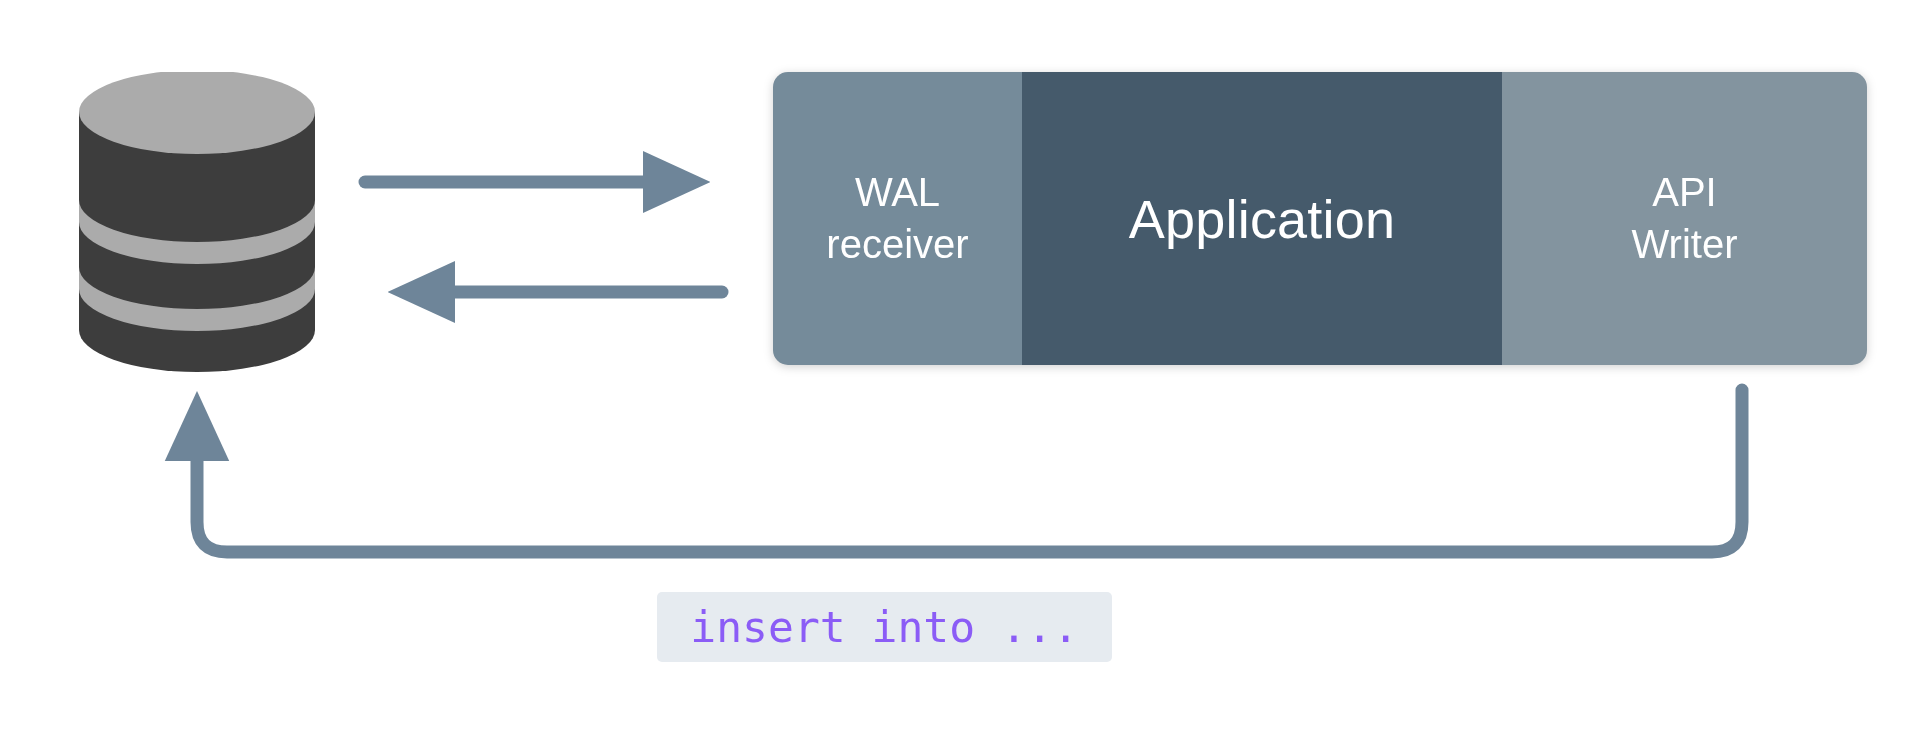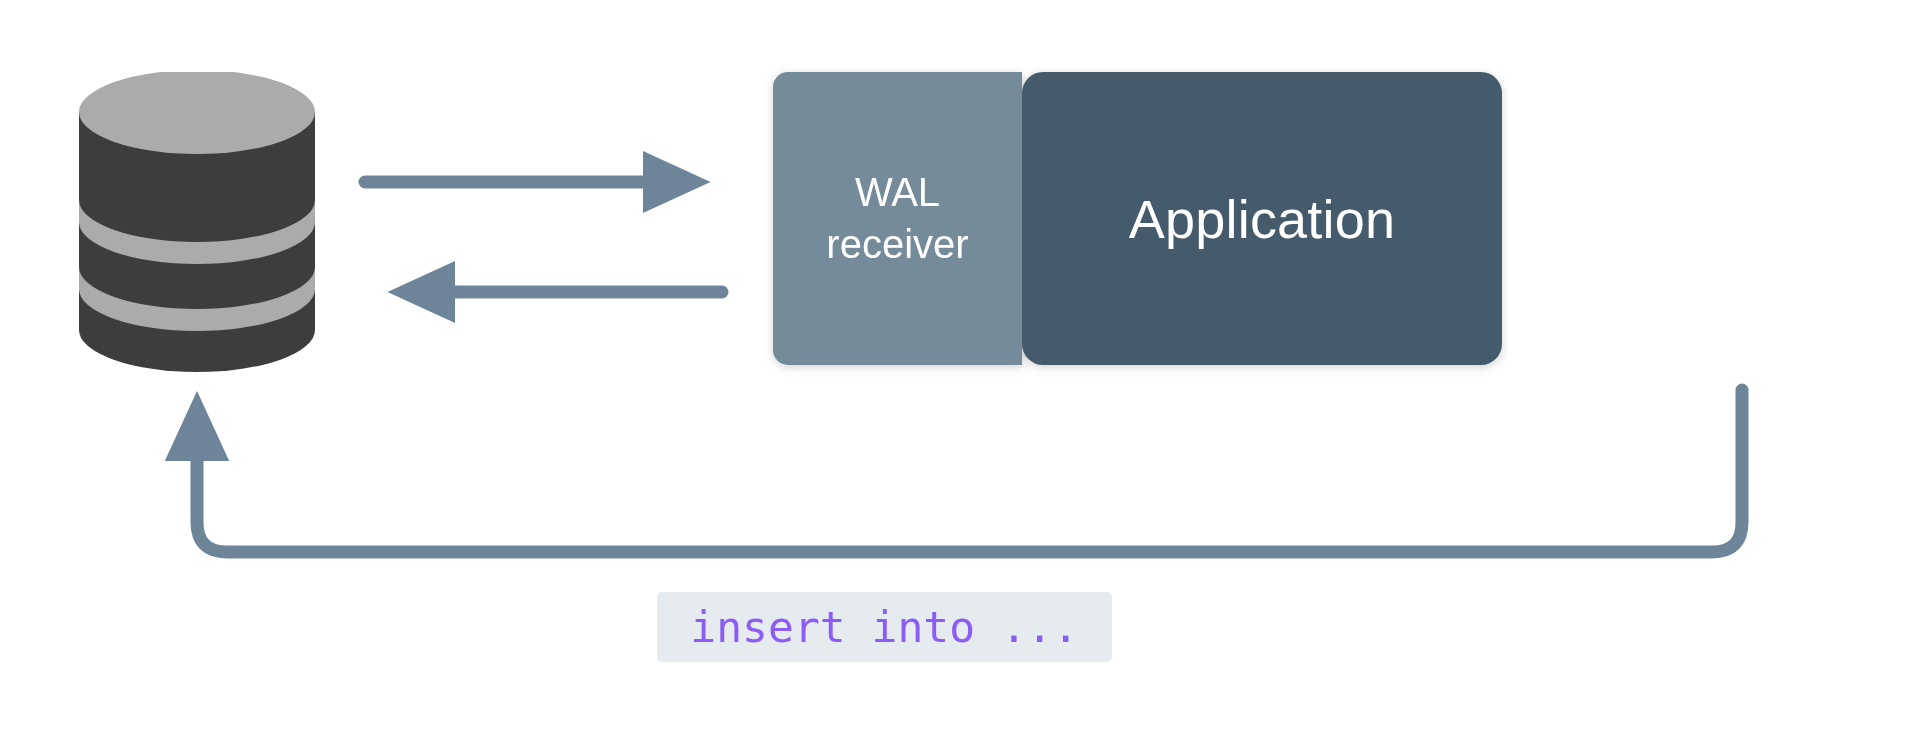--- a/index.html
+++ b/index.html
@@ -49,21 +49,20 @@
     align-items: stretch;
     filter: drop-shadow(0 2px 5px rgba(0,0,0,0.18));
   }
   .app-seg {
     display: flex;
     align-items: center;
     justify-content: center;
     text-align: center;
     color: #ffffff;
     box-sizing: border-box;
-    border-radius: 21px;
   }
   .seg-wal {
     width: 249px;
     background: #758b9a;
     border-radius: 15px 0 0 15px;
     font-size: 40px;
     line-height: 1.28;
     font-weight: 400;
   }
   .seg-app {
@@ -138,19 +137,22 @@
     <path d="M 1742 390 L 1742 522 Q 1742 552 1712 552 L 227 552 Q 197 552 197 522 L 197 412" stroke="#6e8599" stroke-width="13" fill="none" stroke-linecap="round" stroke-linejoin="round" marker-end="url(#arrow-up)"></path>
   </svg>
 
   <div class="app-group">
     <div class="app-seg seg-wal">
       <span><span>WAL</span><br><span>receiver</span></span>
     </div>
     <div class="app-seg seg-app">
       <span>Application</span>
     </div>
+    <div class="app-seg seg-api">
+      <span><span>API</span><br><span>Writer</span></span>
+    </div>
   </div>
 
   <div class="code-label">
     <span>insert into ...</span>
   </div>
 
 </div>
 
 </body></html>

